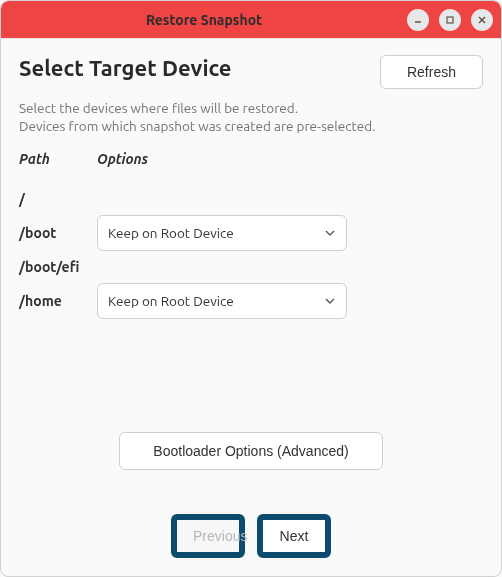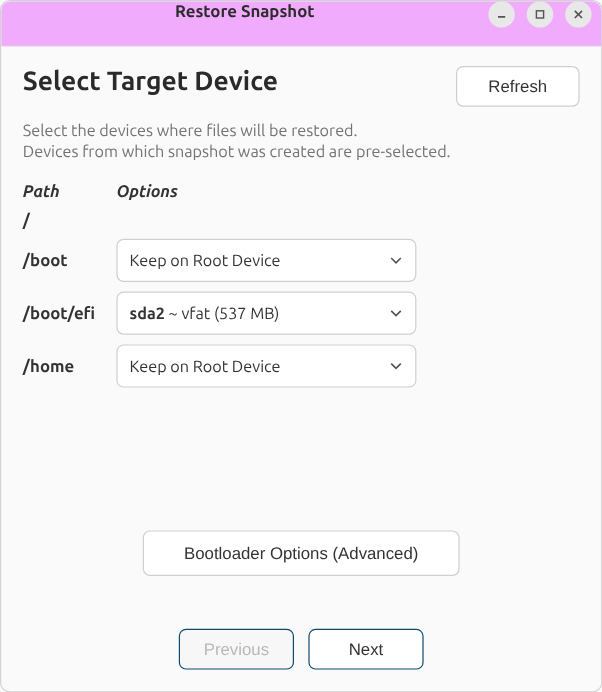--- a/index.html
+++ b/index.html
@@ -12,23 +12,23 @@
     height: 577px;
     overflow: hidden;
     border: 1px solid #d2d2d2;
     border-radius: 8px;
     display: flex;
     flex-direction: column;
   }
   .titlebar {
     height: 38px;
     display: flex;
-    align-items: flex-start;
+    align-items: center;
     padding: 0 8px 0 0;
-    background: #f0abfc;
+    background: #ef4444;
     border-bottom: 1px solid #e5e5e5;
     border-radius: 8px 8px 0 0;
   }
   .titlebar-title {
     flex: 1;
     text-align: center;
     font-weight: 600;
     font-size: 14px;
     color: #2c2c2c;
   }
@@ -78,21 +78,21 @@
     margin: 10px 0 16px 0;
     font-size: 13.5px;
     line-height: 1.35;
     color: #737373;
   }
   .table-head {
     display: flex;
     font-weight: 700;
     font-style: italic;
     font-size: 14px;
-    margin-bottom: 8px;
+    margin-bottom: 24px;
     justify-content: space-between;
   }
   .col-path { width: 78px; }
   .col-device { flex: 1; }
   .row {
     display: flex;
     align-items: center;
     margin-bottom: 8px;
   }
   .row .path-cell {
@@ -133,25 +133,25 @@
     cursor: pointer;
     color: #333;
   }
   .footer {
     display: flex;
     justify-content: center;
     gap: 12px;
     padding-bottom: 4px;
   }
   .nav-btn {
-    width: 96px;
+    width: 74px;
     padding: 8px 16px;
     font-size: 14px;
     background: #fff;
-    border: 1px solid #0c4a6e;
+    border: 6px solid #0c4a6e;
     border-radius: 6px;
     cursor: pointer;
     color: #333;
   }
   .nav-btn.disabled {
     color: #b8b8b8;
     background: #f7f7f7;
     cursor: default;
   }
 </style>
@@ -206,26 +206,20 @@
     <div class="dropdown">
       <span class="label"><span class="bold"></span><span>Keep on Root Device</span></span>
       <svg class="chev" width="12" height="12" viewBox="0 0 12 12">
           <path d="M2 4 L6 8 L10 4" fill="none" stroke="#555" stroke-width="1.4"></path>
         </svg>
     </div>
   </div>
 
   <div class="row">
     <div class="path-cell">/boot/efi</div>
-    <div class="dropdown">
-      <span class="label"><span class="bold">sda2</span><span> ~ vfat (537 MB)</span></span>
-      <svg class="chev" width="12" height="12" viewBox="0 0 12 12">
-          <path d="M2 4 L6 8 L10 4" fill="none" stroke="#555" stroke-width="1.4"></path>
-        </svg>
-    </div>
   </div>
 
   <div class="row">
     <div class="path-cell">/home</div>
     <div class="dropdown">
       <span class="label"><span class="bold"></span><span>Keep on Root Device</span></span>
       <svg class="chev" width="12" height="12" viewBox="0 0 12 12">
           <path d="M2 4 L6 8 L10 4" fill="none" stroke="#555" stroke-width="1.4"></path>
         </svg>
     </div>

